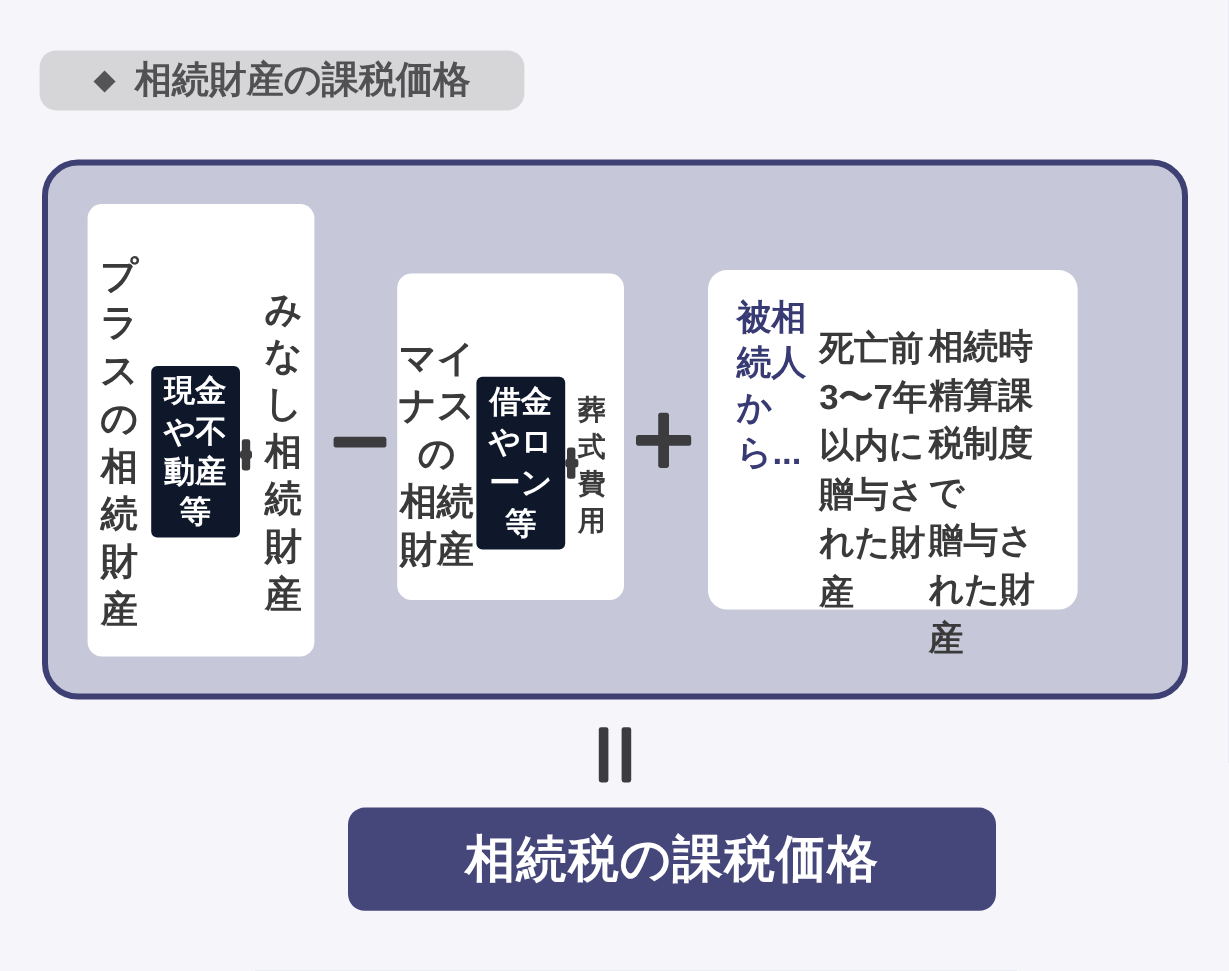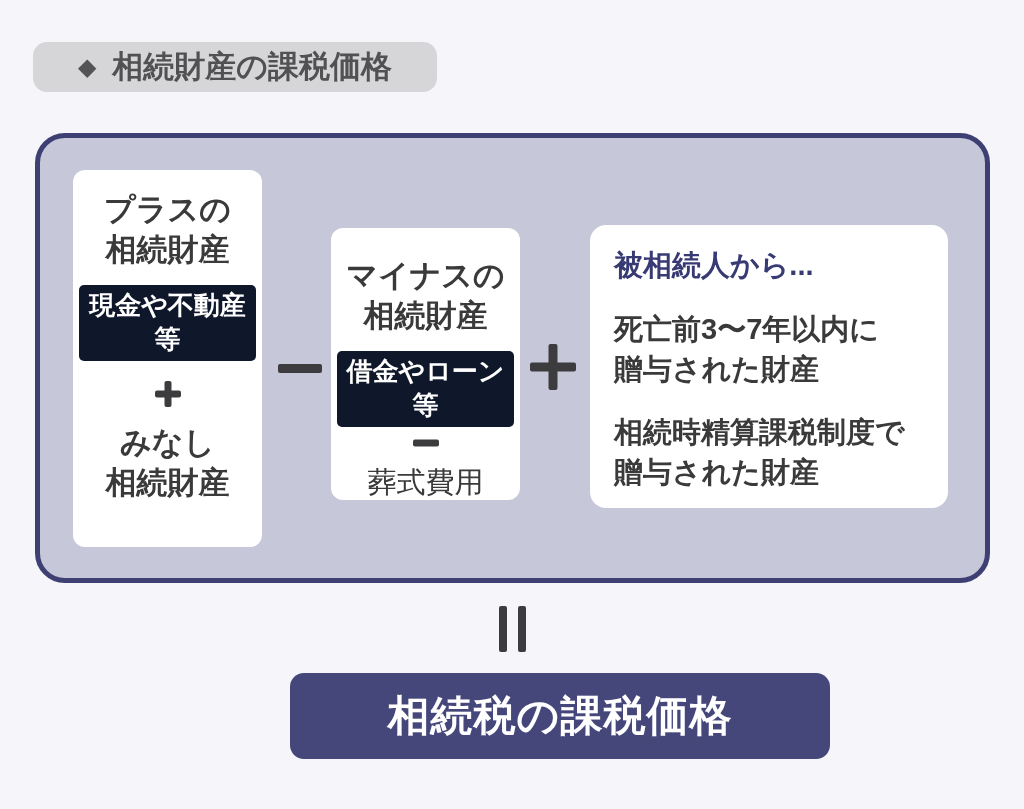--- a/index.html
+++ b/index.html
@@ -21,21 +21,21 @@
   .diamond{font-size:24px;line-height:1;color:#545457;}
 
   
   .container{
     position:absolute;left:35px;top:133px;width:955px;height:450px;
     box-sizing:border-box;
     background:#c6c8d9;border:5px solid #3e4073;border-radius:30px;
   }
   .card{
     position:absolute;background:#ffffff;border-radius:12px;
-    display:flex;flex-direction:column;align-items:center;
+    display:flex;flex-direction:row;align-items:center;
     box-sizing:border-box;color:#3a3a3a;
   }
   .card-title{
     font-size:31px;font-weight:bold;line-height:1.28;text-align:center;
     color:#3a3a3a;
   }
   .navy-badge{
     background:#0f172a;color:#ffffff;font-weight:bold;
     font-size:26px;line-height:1.3;text-align:center;
     border-radius:5px;width:177px;padding:4px 0;box-sizing:border-box;
@@ -61,33 +61,33 @@
     position:absolute;left:0;right:0;top:606px;
     display:flex;justify-content:center;gap:11px;
   }
   .icon-equals i{
     display:block;width:8px;height:46px;background:#3c3c3e;border-radius:2px;
   }
 
   
   .card-plus-assets {left:33px; top:32px; width:189px;height:377px;padding-top:20px;}
   .card-minus-assets{left:291px;top:90px; width:189px;height:272px;padding-top:28px;}
-  .card-gifted     {left:550px;top:87px; width:358px;height:283px;
+  .card-gifted     {left:550px;top:87px; width:308px;height:283px;
                     border-radius:16px;align-items:flex-start;
                     padding:22px 24px;}
 
   .op-minus{position:absolute;left:238px;top:226px;}
   .op-plus {position:absolute;left:490px;top:206px;}
 
   .badge-m16{margin-top:16px;}
   .badge-m12{margin-top:12px;}
   .plus-m20{margin-top:20px;}
   .plus-m16{margin-top:16px;}
   .title-m16{margin-top:16px;}
-  .item-funeral{margin-top:20px;font-size:29px;font-weight:normal;}
+  .item-funeral{margin-top:20px;font-size:23px;font-weight:bold;}
   .badge-pad2{padding:5px 0;}
 
   .gift-heading{
     font-size:29px;font-weight:bold;color:#383a74;line-height:1.3;
   }
   .gift-item{
     font-size:29px;font-weight:bold;color:#3a3a3a;line-height:1.4;
     margin-top:24px;
   }
   .gift-item.second{margin-top:22px;}

